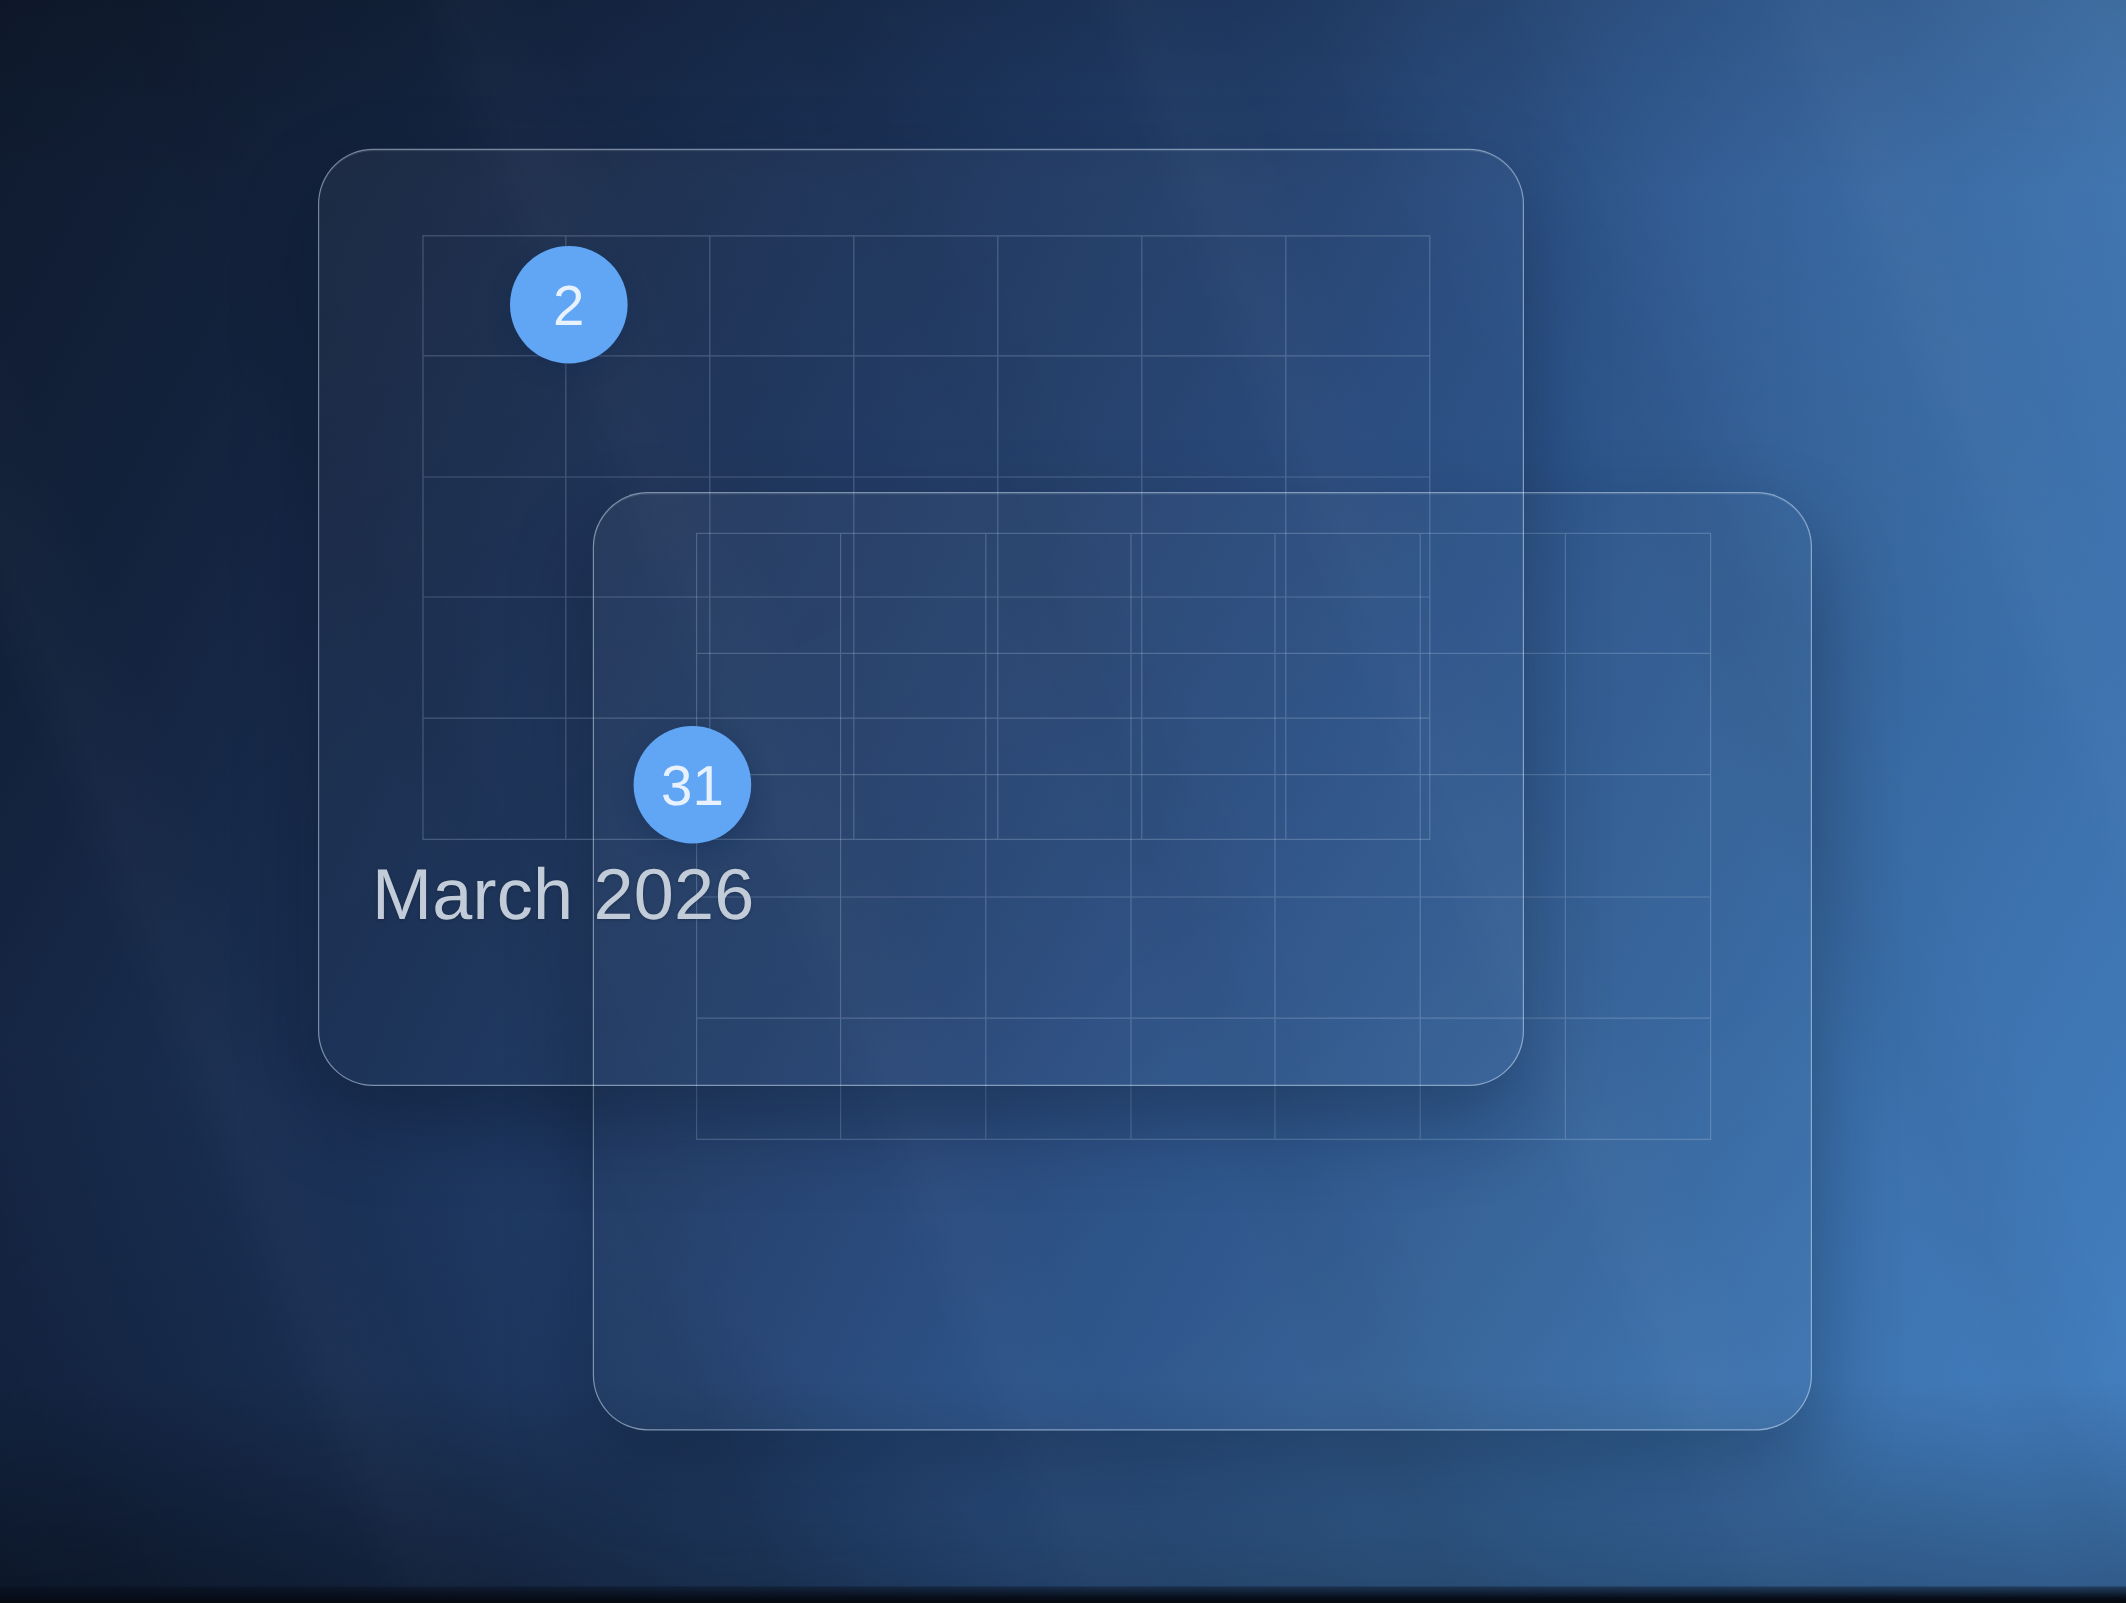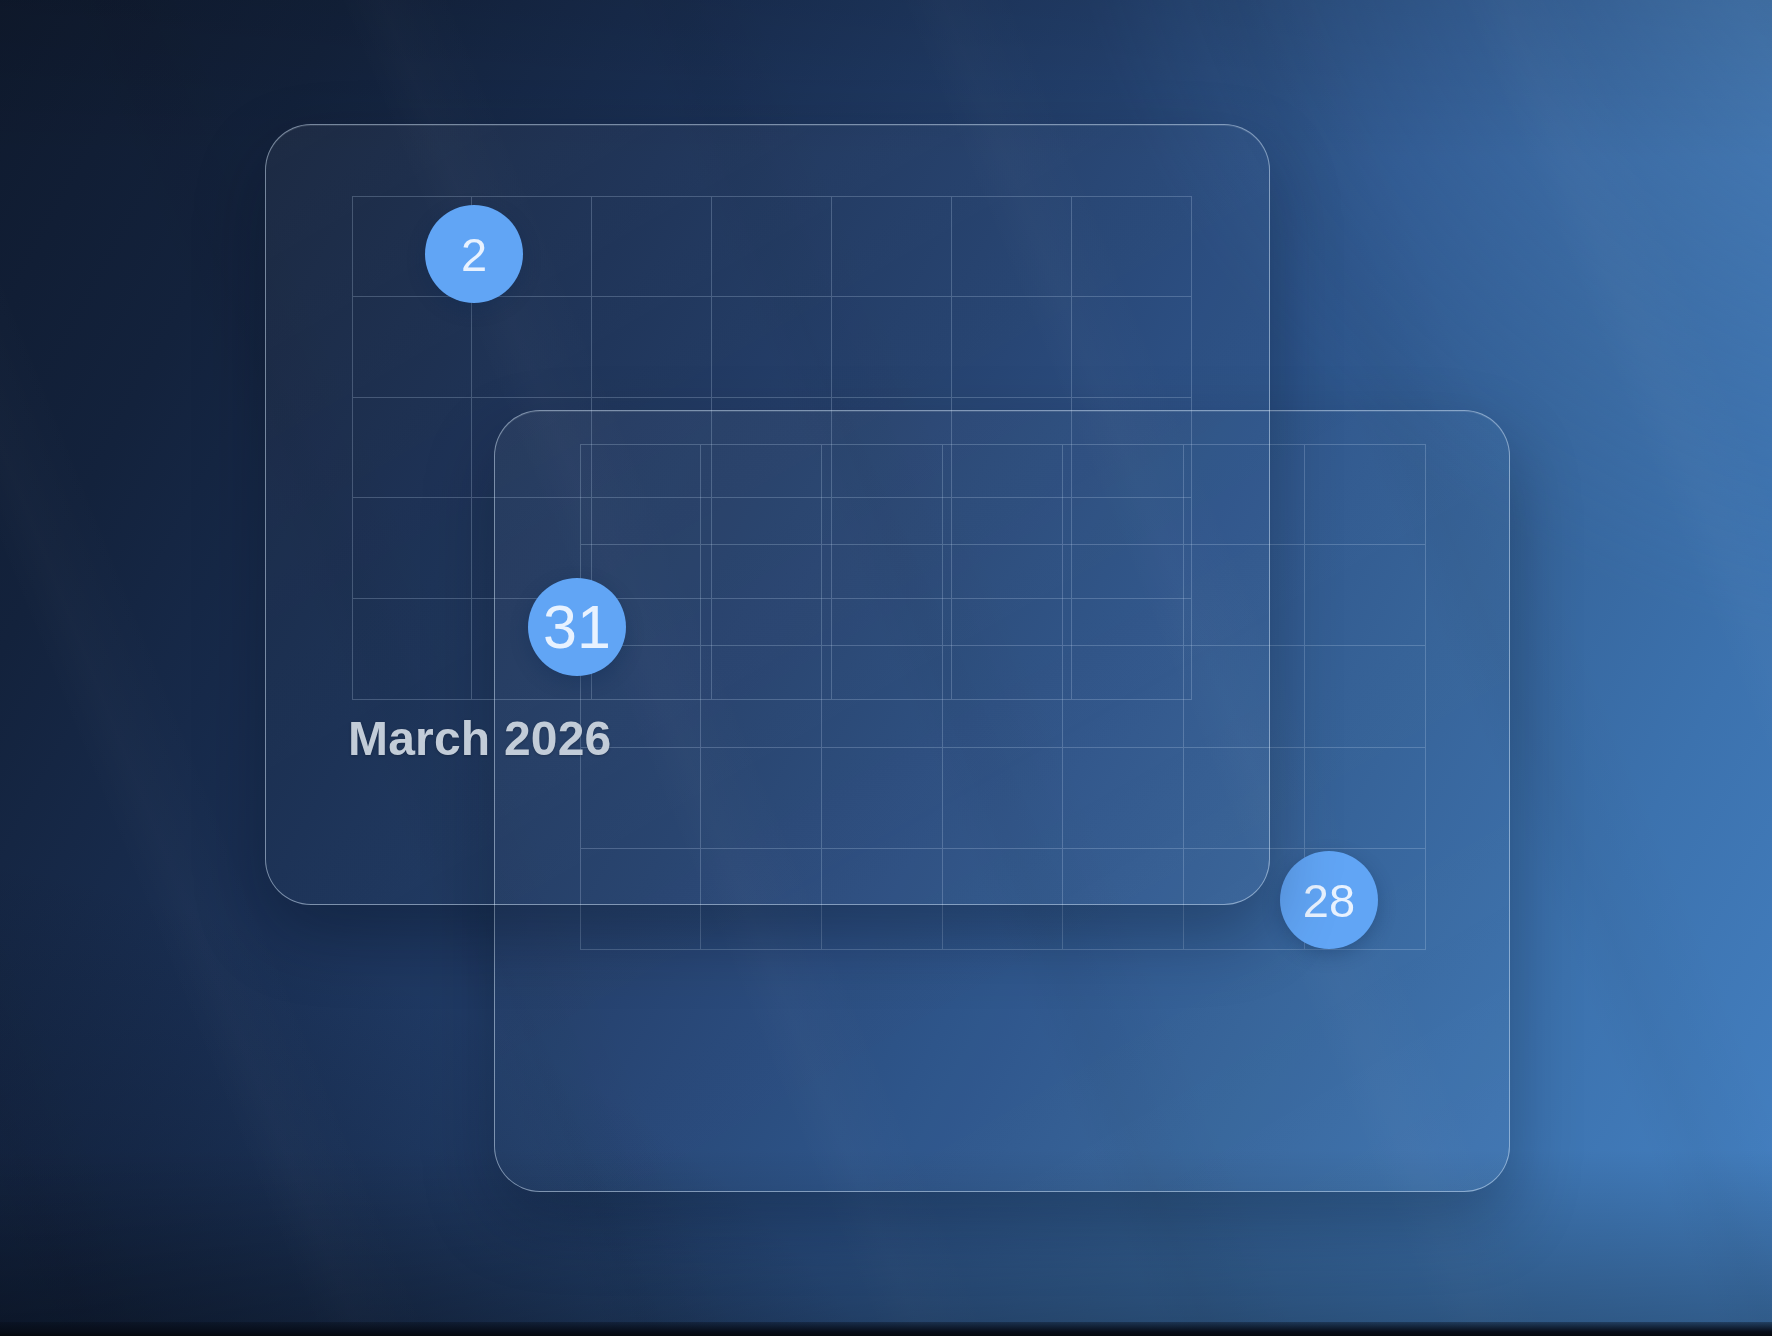--- a/index.html
+++ b/index.html
@@ -102,26 +102,25 @@
     border-right: 1px solid rgba(200,221,246,0.24);
     border-bottom: 1px solid rgba(200,221,246,0.24);
     box-sizing: border-box;
   }
   .grid-cell.first-col { border-left: 1px solid rgba(200,221,246,0.24); }
   .grid-cell.first-row { border-top: 1px solid rgba(200,221,246,0.24); }
 
   .month-label {
     position: absolute;
     color: #c2ccd8;
-    font-size: 48px;
-    font-weight: 700;
+    font-size: 60px;
+    font-weight: 400;
     letter-spacing: 0.2px;
     white-space: nowrap;
     text-shadow: 0 1px 3px rgba(0,0,0,0.22);
-    margin-left: 38px;
   }
 
   
   .day-badge {
     position: absolute;
     border-radius: 50%;
     background: #61a5f5;
     display: flex;
     align-items: center;
     justify-content: center;
@@ -182,21 +181,20 @@
         <div class="grid-cell first-col"></div>
         <div class="grid-cell"></div>
         <div class="grid-cell"></div>
         <div class="grid-cell"></div>
         <div class="grid-cell"></div>
         <div class="grid-cell"></div>
         <div class="grid-cell"></div>
       </div>
 
 
-    <div id="badge-feb-28" class="day-badge" style="left:786px; top:441px; width:98px; height:98px; font-size:47px;">28</div>
   </div>
 
   <div id="card-march" class="card" style="left:265px; top:124px; width:1005px; height:781px;">
 
     <div class="card-surface"></div>
 
     <div id="grid-march" class="card-grid" style="left:87px; top:72px; width:840px; height:504px;
                 grid-template-columns: repeat(7, 1fr);
                 grid-template-rows: repeat(5, 1fr);">
         <div class="grid-cell first-col first-row"></div>
@@ -233,17 +231,17 @@
         <div class="grid-cell"></div>
         <div class="grid-cell"></div>
         <div class="grid-cell"></div>
         <div class="grid-cell"></div>
       </div>
 
     <div class="month-label" style="left:45px; top:587px;">March 2026</div>
 
     <div id="badge-march-2" class="day-badge" style="left:160px; top:81px; width:98px; height:98px; font-size:47px;">2</div>
 
-    <div id="badge-march-31" class="day-badge" style="left:263px; top:454px; width:98px; height:98px; font-size:61px;">31</div>
+    <div id="badge-march-31" class="day-badge" style="left:263px; top:481px; width:98px; height:98px; font-size:47px;">31</div>
   </div>
 
   <div class="bg-footer"></div>
 </div>
 
 </body></html>

